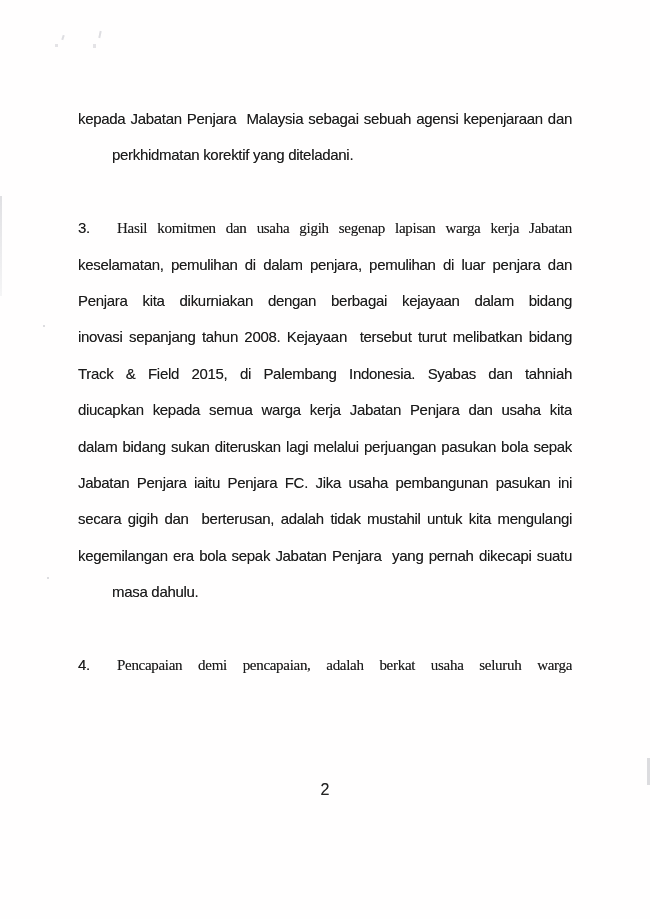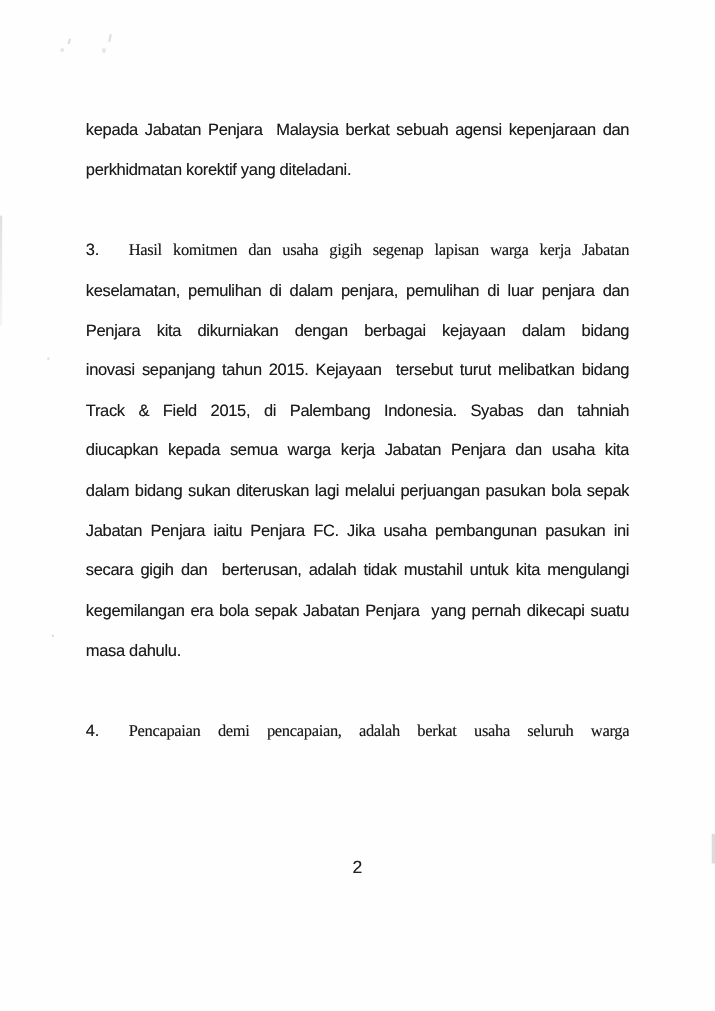--- a/index.html
+++ b/index.html
@@ -25,21 +25,21 @@
   .para { margin-bottom: 36.4px; }
   .para:last-child { margin-bottom: 0; }
   .line {
     height: 36.4px;
     line-height: 36.4px;
     white-space: pre-wrap;
     text-align: justify;
     text-align-last: justify;
     overflow: hidden;
   }
-  .line.left-last { text-align-last: left; }
+  .line.left-last { text-align-last: left; margin-left: 34px; }
   .line.first { display: flex; text-align-last: auto; }
   .num { flex: 0 0 39px; text-align: left; }
   .ltext {
     flex: 1 1 auto;
     text-align: justify;
     text-align-last: justify;
     white-space: pre-wrap;
     overflow: hidden;
     font-family: Liberation Serif, serif;
   }
@@ -89,31 +89,31 @@
       <i class="t2"></i>
     </div>
   <div class="edge-left"></div>
   <div class="edge-right"></div>
   <div class="speck speck-1"></div>
   <div class="speck speck-2"></div>
 
   <div class="text-block">
 
     <div class="para">
-      <div class="line">kepada Jabatan Penjara  Malaysia berkat sebuah agensi kepenjaraan dan</div>
+      <div class="line">kepada Jabatan Penjara  Malaysia sebagai sebuah agensi kepenjaraan dan</div>
       <div class="line left-last">perkhidmatan korektif yang diteladani.</div>
     </div>
 
     <div class="para">
       <div class="line first">
         <span class="num">3.</span><span class="ltext">Hasil komitmen dan usaha gigih segenap lapisan warga kerja Jabatan</span>
       </div>
       <div class="line">keselamatan, pemulihan di dalam penjara, pemulihan di luar penjara dan</div>
       <div class="line">Penjara kita dikurniakan dengan berbagai kejayaan dalam bidang</div>
-      <div class="line">inovasi sepanjang tahun 2015. Kejayaan  tersebut turut melibatkan bidang</div>
+      <div class="line">inovasi sepanjang tahun 2008. Kejayaan  tersebut turut melibatkan bidang</div>
       <div class="line">Track &amp; Field 2015, di Palembang Indonesia. Syabas dan tahniah</div>
       <div class="line">diucapkan kepada semua warga kerja Jabatan Penjara dan usaha kita</div>
       <div class="line">dalam bidang sukan diteruskan lagi melalui perjuangan pasukan bola sepak</div>
       <div class="line">Jabatan Penjara iaitu Penjara FC. Jika usaha pembangunan pasukan ini</div>
       <div class="line">secara gigih dan  berterusan, adalah tidak mustahil untuk kita mengulangi</div>
       <div class="line">kegemilangan era bola sepak Jabatan Penjara  yang pernah dikecapi suatu</div>
       <div class="line left-last">masa dahulu.</div>
     </div>
 
     <div class="para">

